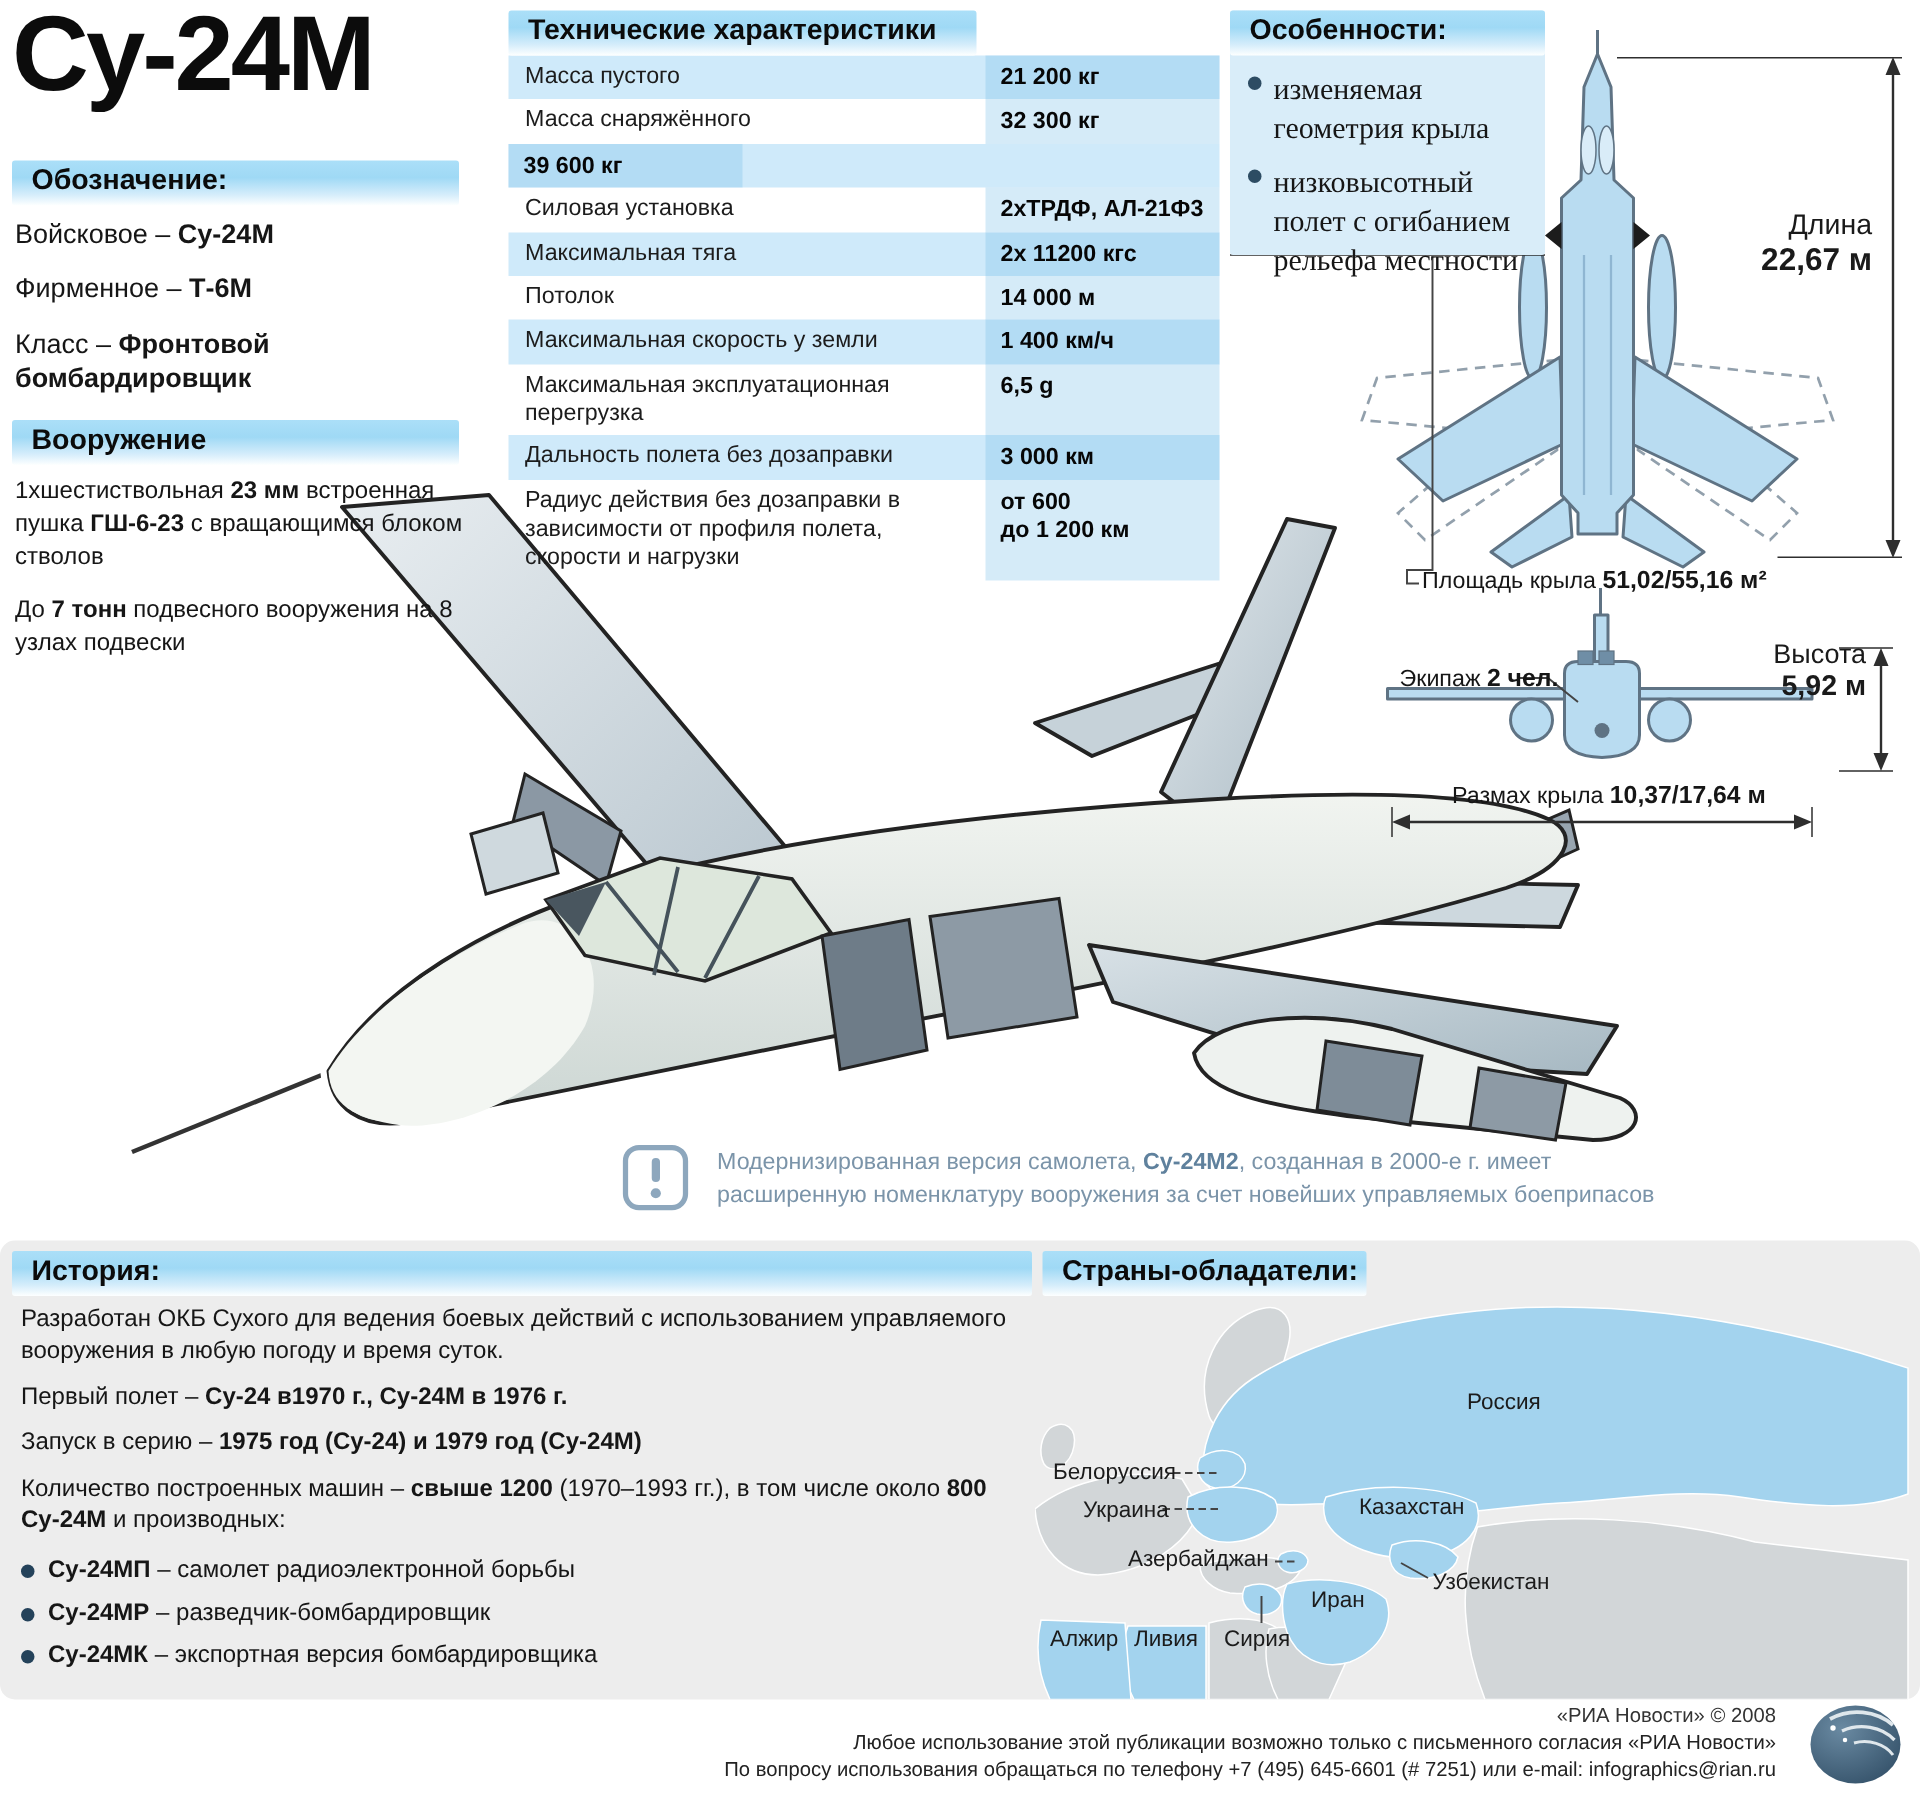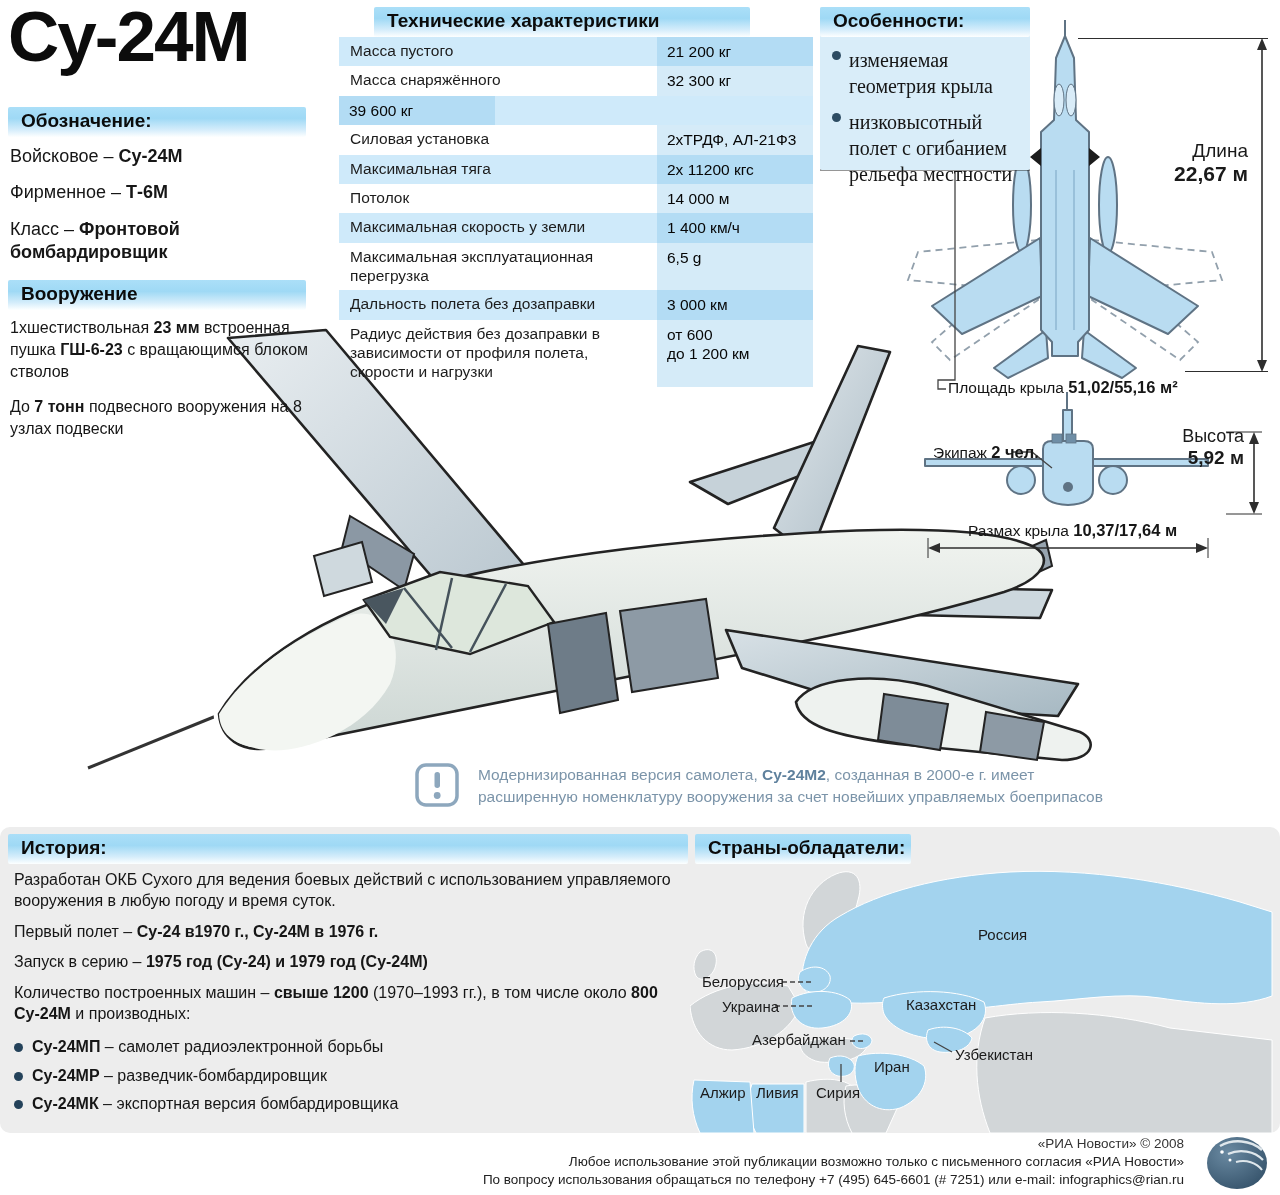--- a/index.html
+++ b/index.html
@@ -15,25 +15,25 @@
   
   #title{left:8px;top:-4px;font-size:71px;font-weight:700;letter-spacing:-2px;color:#0c0c0c;}
   
   .txtcol{line-height:1.3;font-size:18px;}
   .des-item{margin-bottom:13px;}
   #armament-body{font-size:16px;line-height:1.38;}
   #armament-body .para{margin-bottom:13px;}
   #armament-body .para.gap{margin-top:42px;}
   
   #specs{left:339px;top:7px;width:474px;}
-  #specs .thdr{position:relative;width:376px;margin-left:35px;}
+  #specs .thdr{position:relative;width:312px;}
   .trow{display:flex;width:474px;}
   .trow:nth-child(odd){background:#cfeafa;}
   .tl{width:318px;box-sizing:border-box;padding:5px 8px 5px 11px;font-size:15.5px;line-height:1.22;color:#1c1c1c;}
-  .tv{width:156px;box-sizing:border-box;padding:5px 4px 5px 10px;font-size:15.5px;font-weight:400;
+  .tv{width:156px;box-sizing:border-box;padding:5px 4px 5px 10px;font-size:15.5px;font-weight:700;
       color:#060606;background:rgba(116,188,233,0.30);white-space:pre-line;line-height:1.25;}
   
   #features{left:820px;top:7px;width:210px;height:163px;background:#d9edf9;border-radius:2px;}
   #features .hdr{left:0;top:0;width:210px;}
   .feat-list{position:absolute;left:12px;top:40px;width:186px;}
   .feat-item{position:relative;padding-left:17px;margin-bottom:10px;font-size:20px;line-height:1.3;font-family:Liberation Serif, serif;}
   .dot{position:absolute;left:0;top:4px;width:9px;height:9px;border-radius:50%;background:#2d4c63;}
   .hdot{position:absolute;left:0;top:6px;width:9px;height:9px;border-radius:50%;background:#24425a;}
   
   .dim{color:#1a1a1a;}

